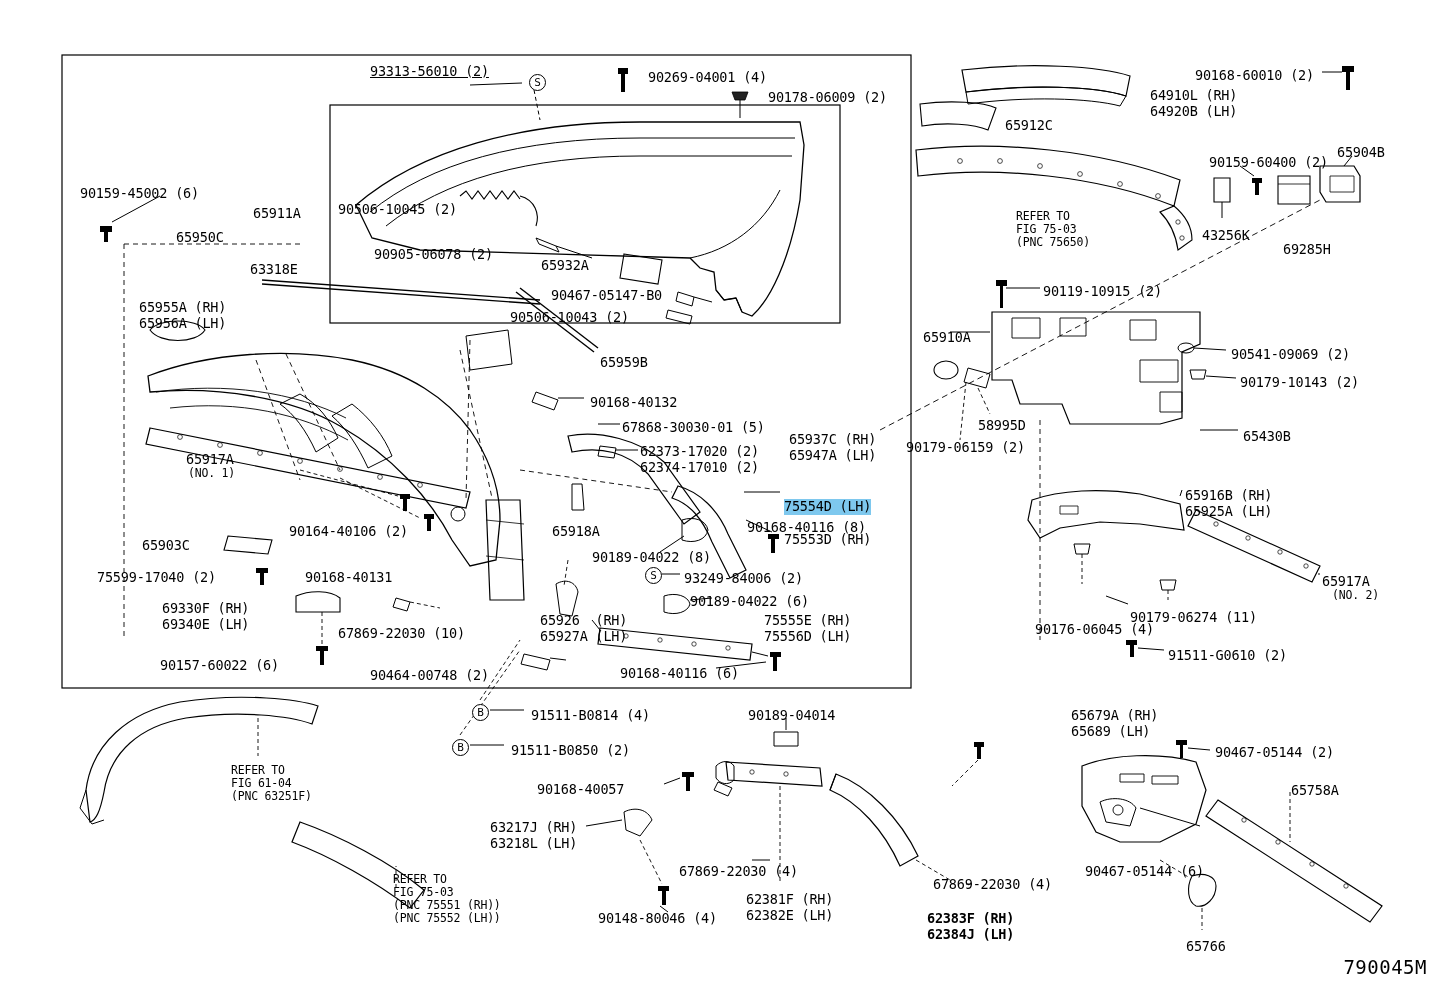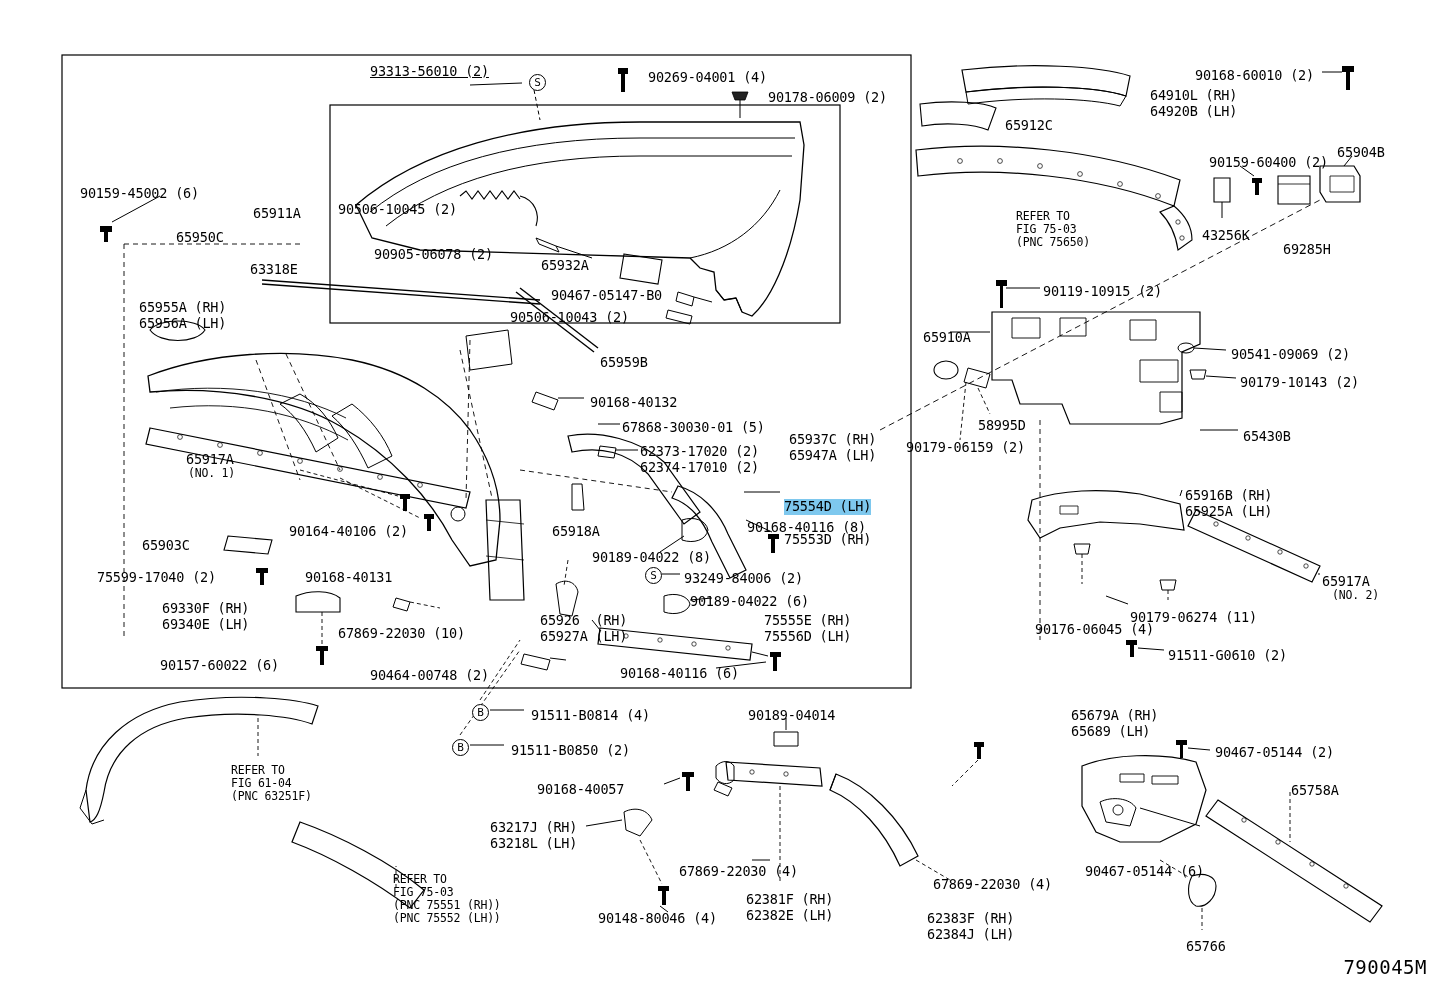--- a/index.html
+++ b/index.html
@@ -447,21 +447,21 @@
 63218L (LH)</div>
     <div class="lbl sm" style="left: 393px; top: 873px;">REFER TO
 FIG 75-03
 (PNC 75551 (RH))
 (PNC 75552 (LH))</div>
     <div class="lbl" style="left: 679px; top: 864px;">67869-22030 (4)</div>
     <div class="lbl" style="left: 933px; top: 877px;">67869-22030 (4)</div>
     <div class="lbl" style="left: 1085px; top: 864px;">90467-05144 (6)</div>
     <div class="lbl" style="left: 746px; top: 892px;">62381F (RH)
 62382E (LH)</div>
-    <div class="lbl" style="left: 927px; top: 911px;">62383F (RH)
+    <div class="lbl" style="left: 927px; top: 911px; font-weight: bold;">62383F (RH)
 62384J (LH)</div>
     <div class="lbl" style="left: 598px; top: 911px;">90148-80046 (4)</div>
     <div class="lbl" style="left: 1186px; top: 939px;">65766</div>
   </div>
 <div id="symbols">
     <div class="circ" style="left: 529px; top: 74px;">S</div>
     <div class="circ" style="left: 645px; top: 567px;">S</div>
     <div class="circ" style="left: 472px; top: 704px;">B</div>
     <div class="circ" style="left: 452px; top: 739px;">B</div>
   </div>

